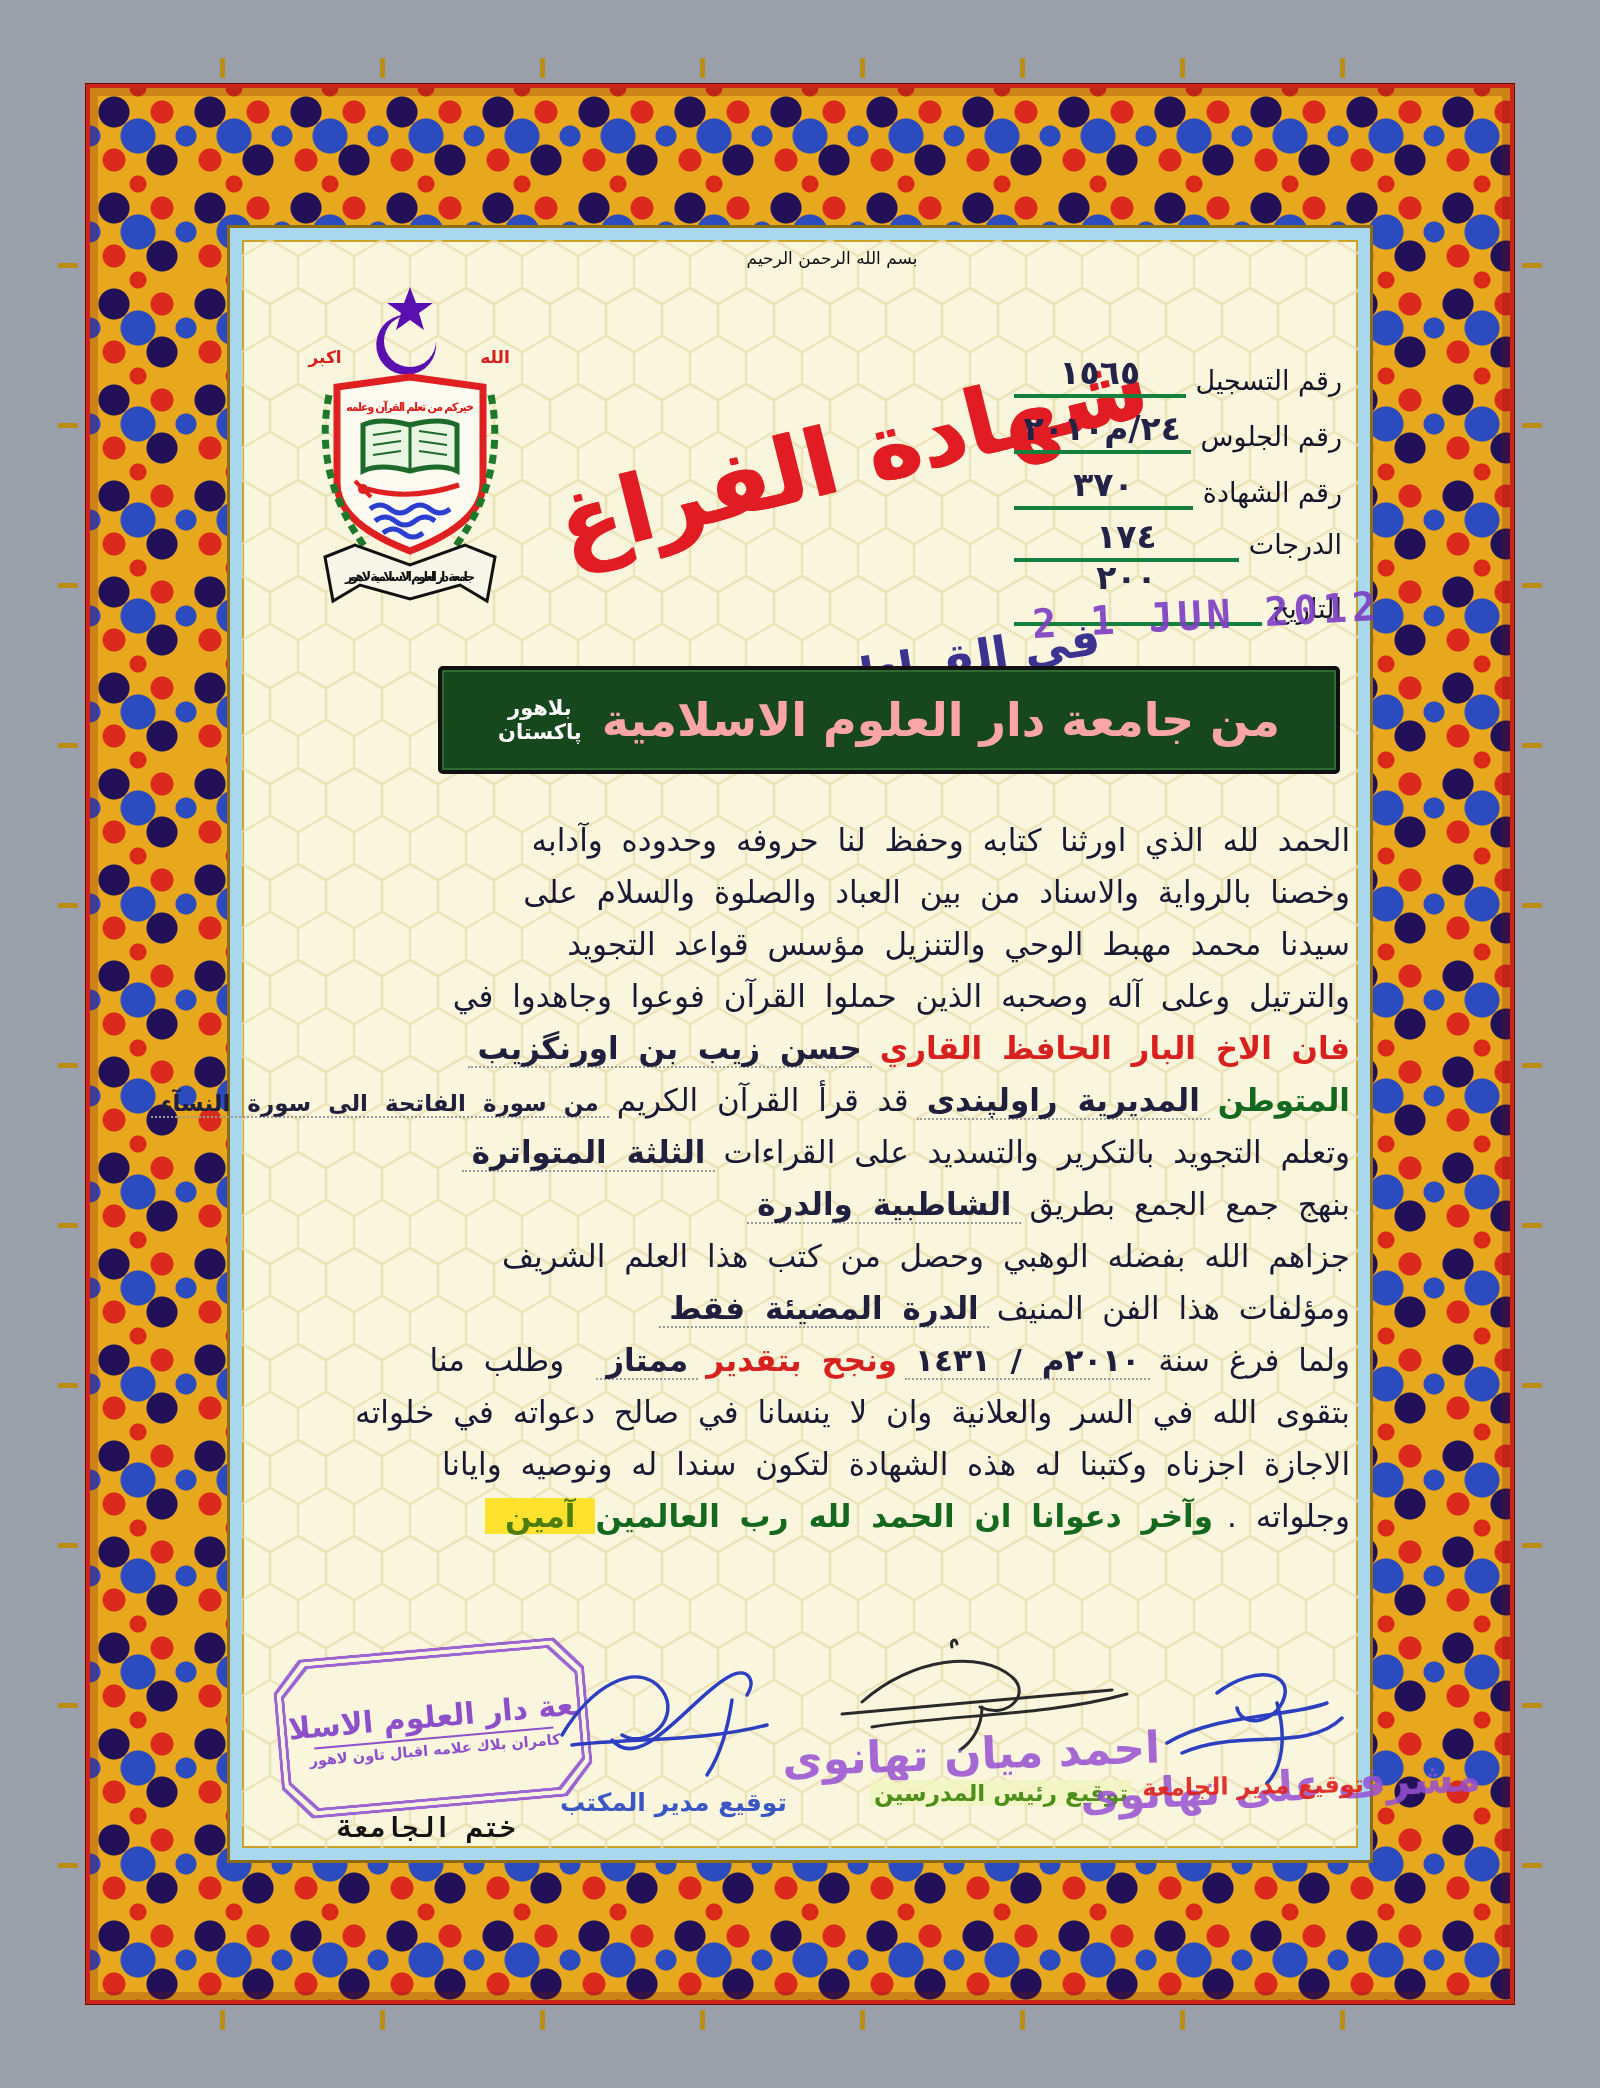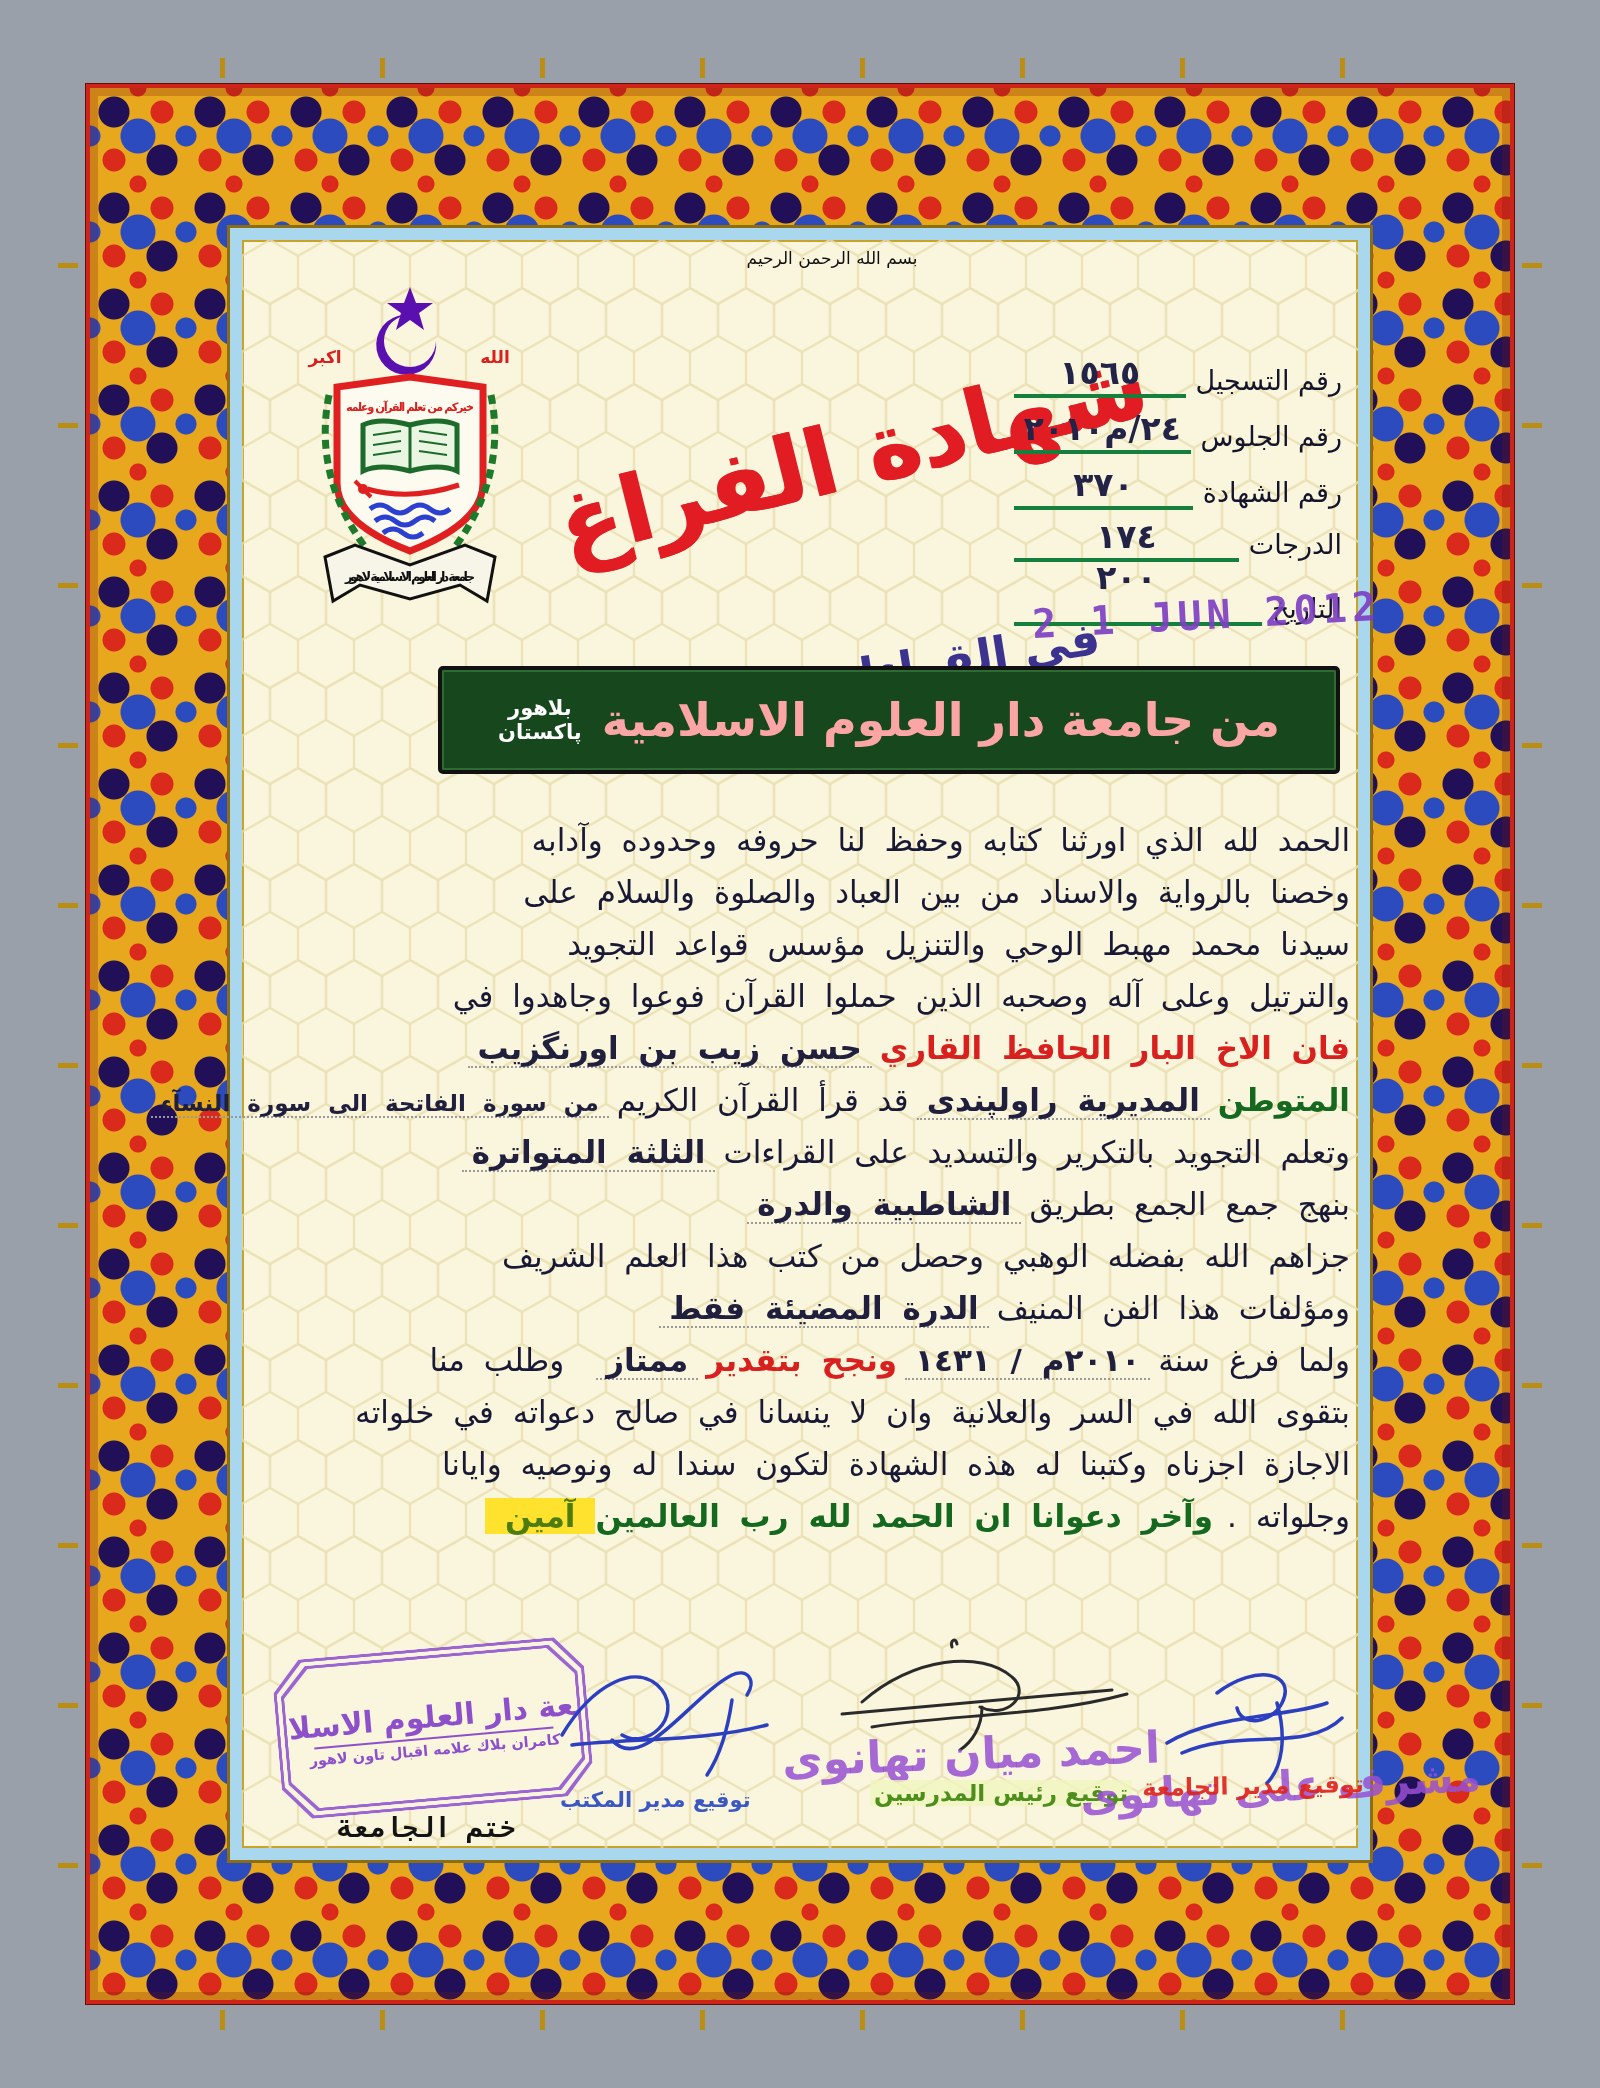--- a/index.html
+++ b/index.html
@@ -80,21 +80,21 @@
   .seal .clip{position:absolute;clip-path:polygon(9% 0,91% 0,100% 20%,100% 80%,91% 100%,9% 100%,0 80%,0 20%);}
   .seal .c1{inset:0;background:rgba(138,75,208,.85);}
   .seal .c2{inset:3px;background:#faf5dd;}
   .seal .c3{inset:7px;background:rgba(138,75,208,.85);}
   .seal .c4{inset:10px;background:#faf5dd;display:flex;flex-direction:column;align-items:center;justify-content:center;direction:rtl;}
   .seal-l1{color:rgba(130,62,200,.9);font-size:30px;font-weight:700;white-space:nowrap;}
   .seal-div{width:82%;height:0;border-top:2px solid rgba(130,62,200,.9);margin:3px 0;}
   .seal-l2{color:rgba(130,62,200,.9);font-size:14.5px;font-weight:700;white-space:nowrap;}
   .cap{position:absolute;font-weight:700;direction:rtl;white-space:nowrap;}
   .cap-seal{left:95px;top:1572px;font-size:27px;color:#131313;font-family:Liberation Mono, monospace;}
-  .cap-office{left:318px;top:1548px;font-size:21px;color:#3a57c4;}
+  .cap-office{left:318px;top:1548px;font-size:25px;color:#3a57c4;}
   .stamp-name{position:absolute;color:rgba(150,80,210,.85);font-weight:700;direction:rtl;white-space:nowrap;}
   .stamp-teachers{left:540px;top:1488px;font-size:44px;transform:rotate(-2deg);}
   .cap-teachers{left:628px;top:1540px;font-size:23px;color:#4e8f1c;background:rgba(240,245,190,.8);padding:0 4px;}
   .stamp-director{left:838px;top:1522px;font-size:42px;transform:rotate(-3deg);}
   .cap-director{left:900px;top:1532px;font-size:24px;color:rgba(224,35,30,.92);transform:rotate(-1deg);z-index:3;}
   .sigsvg{position:absolute;}
 </style>
 </head>
 <body>
 

